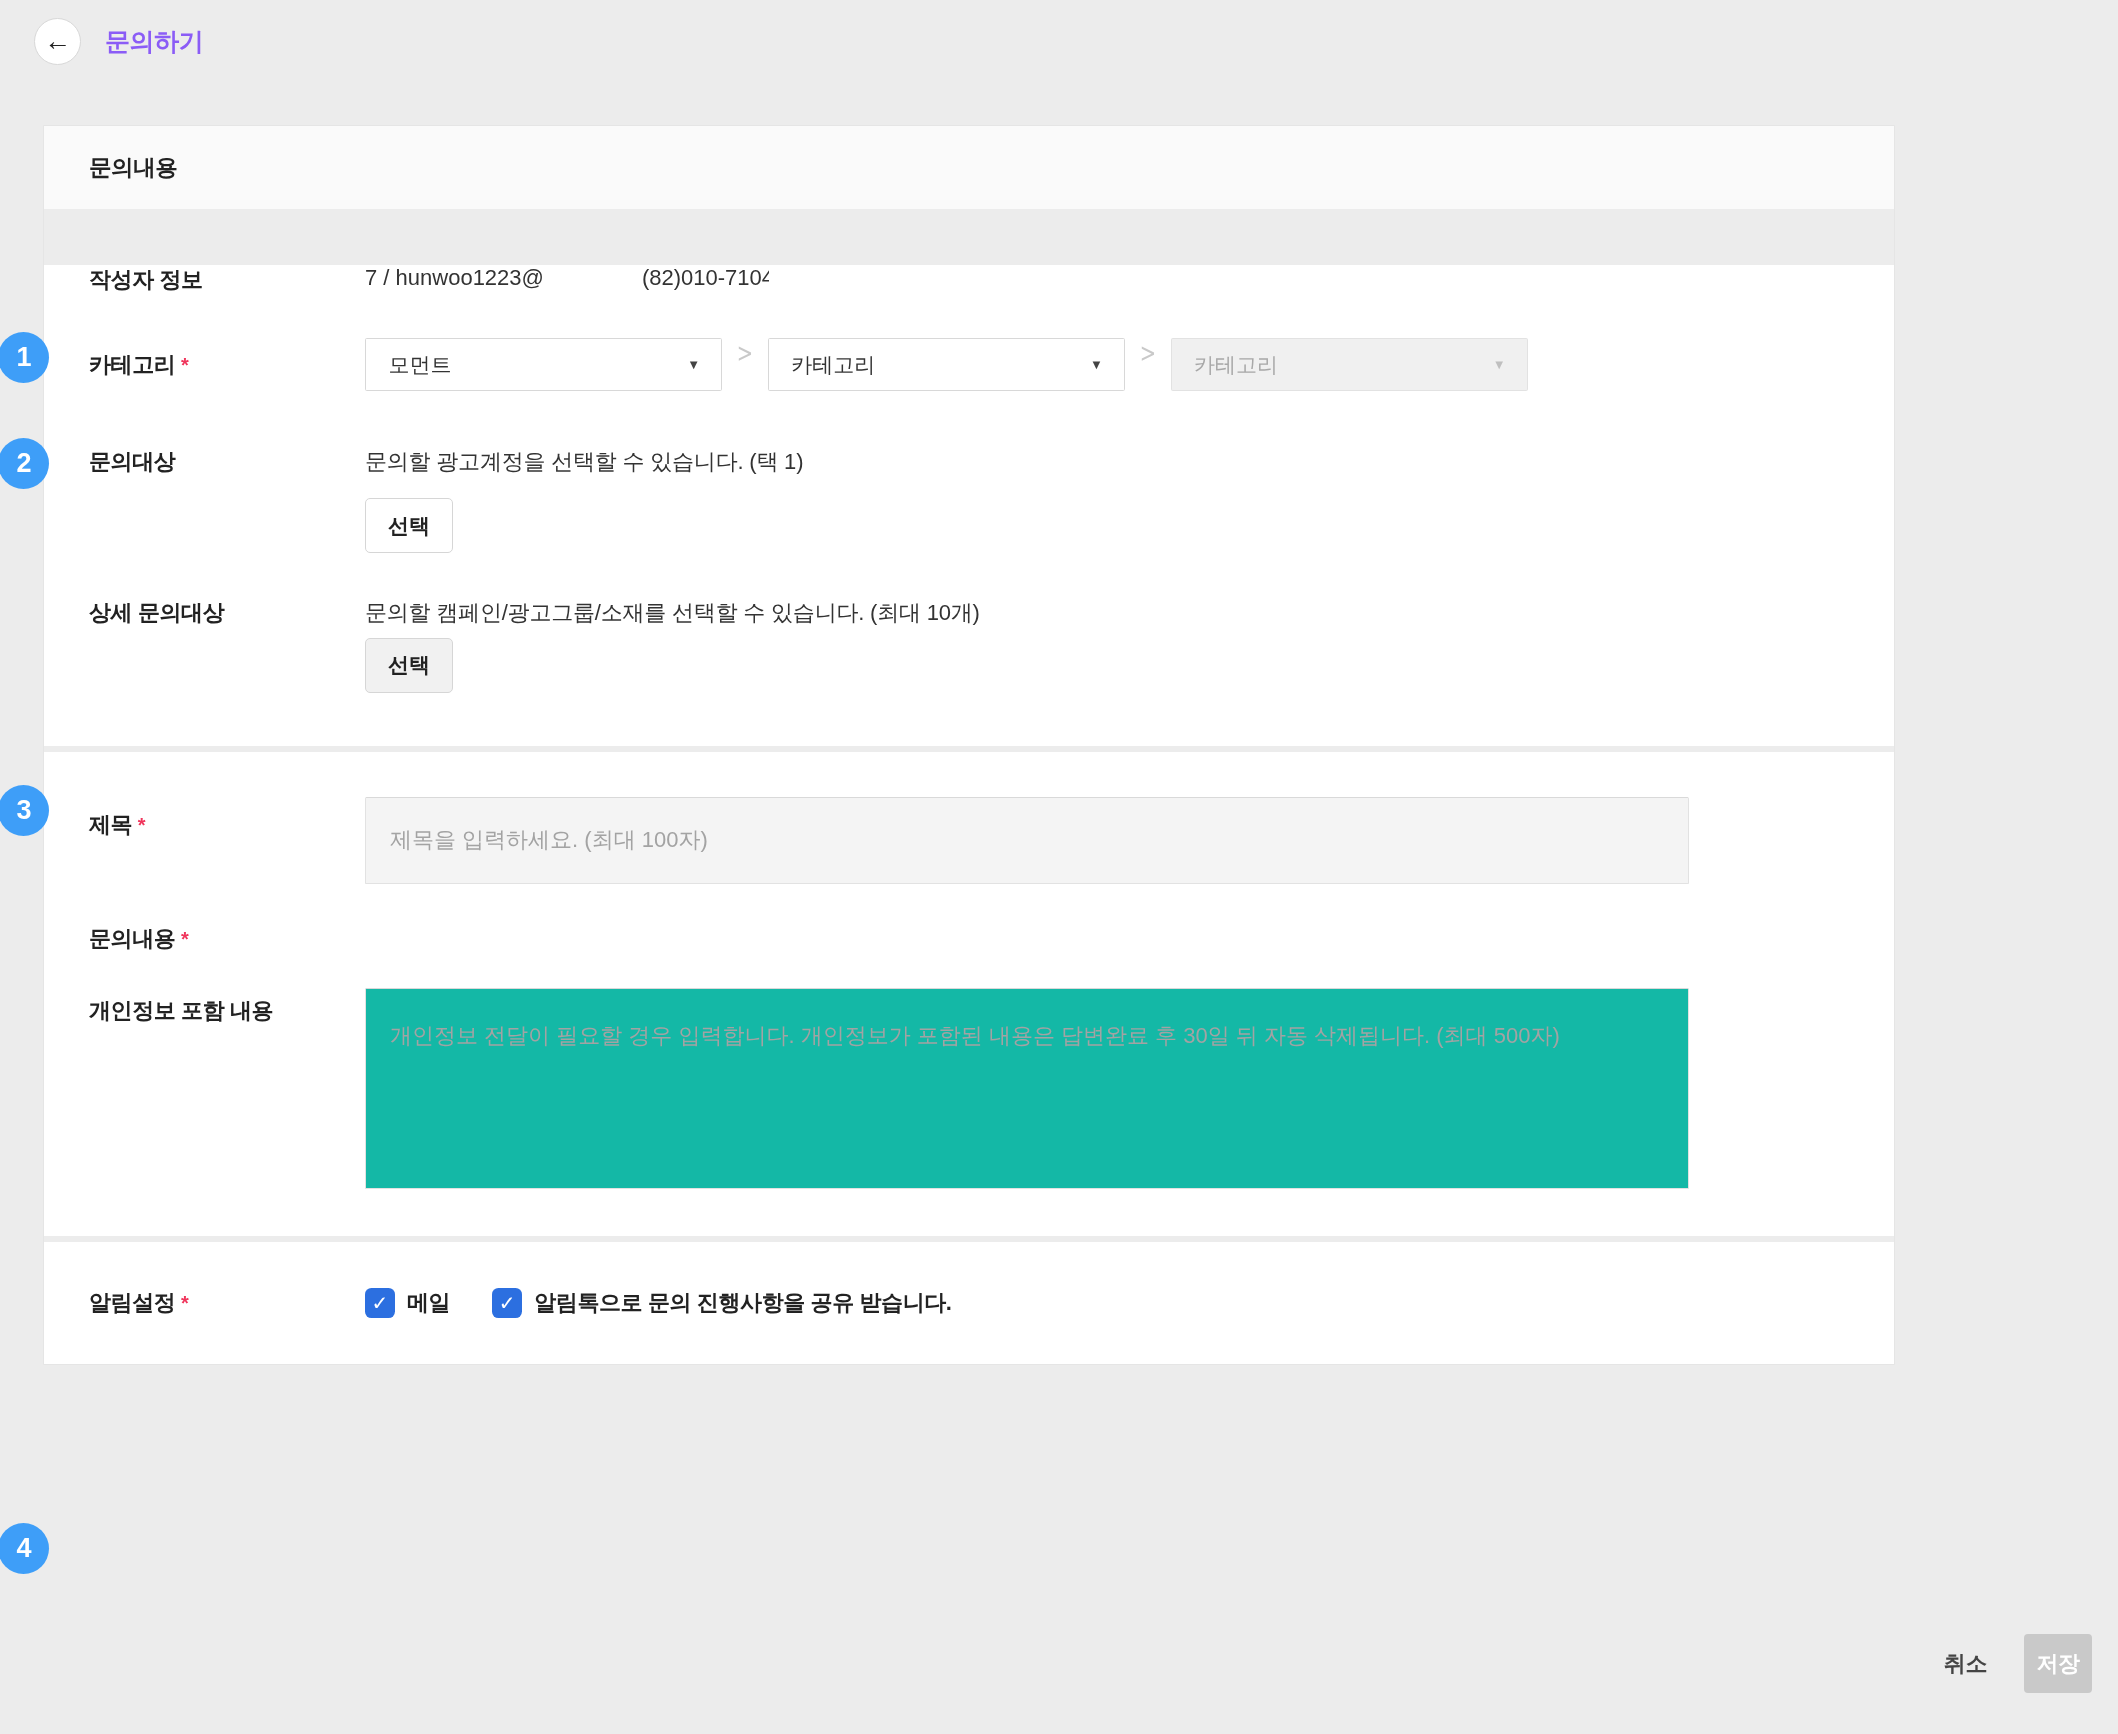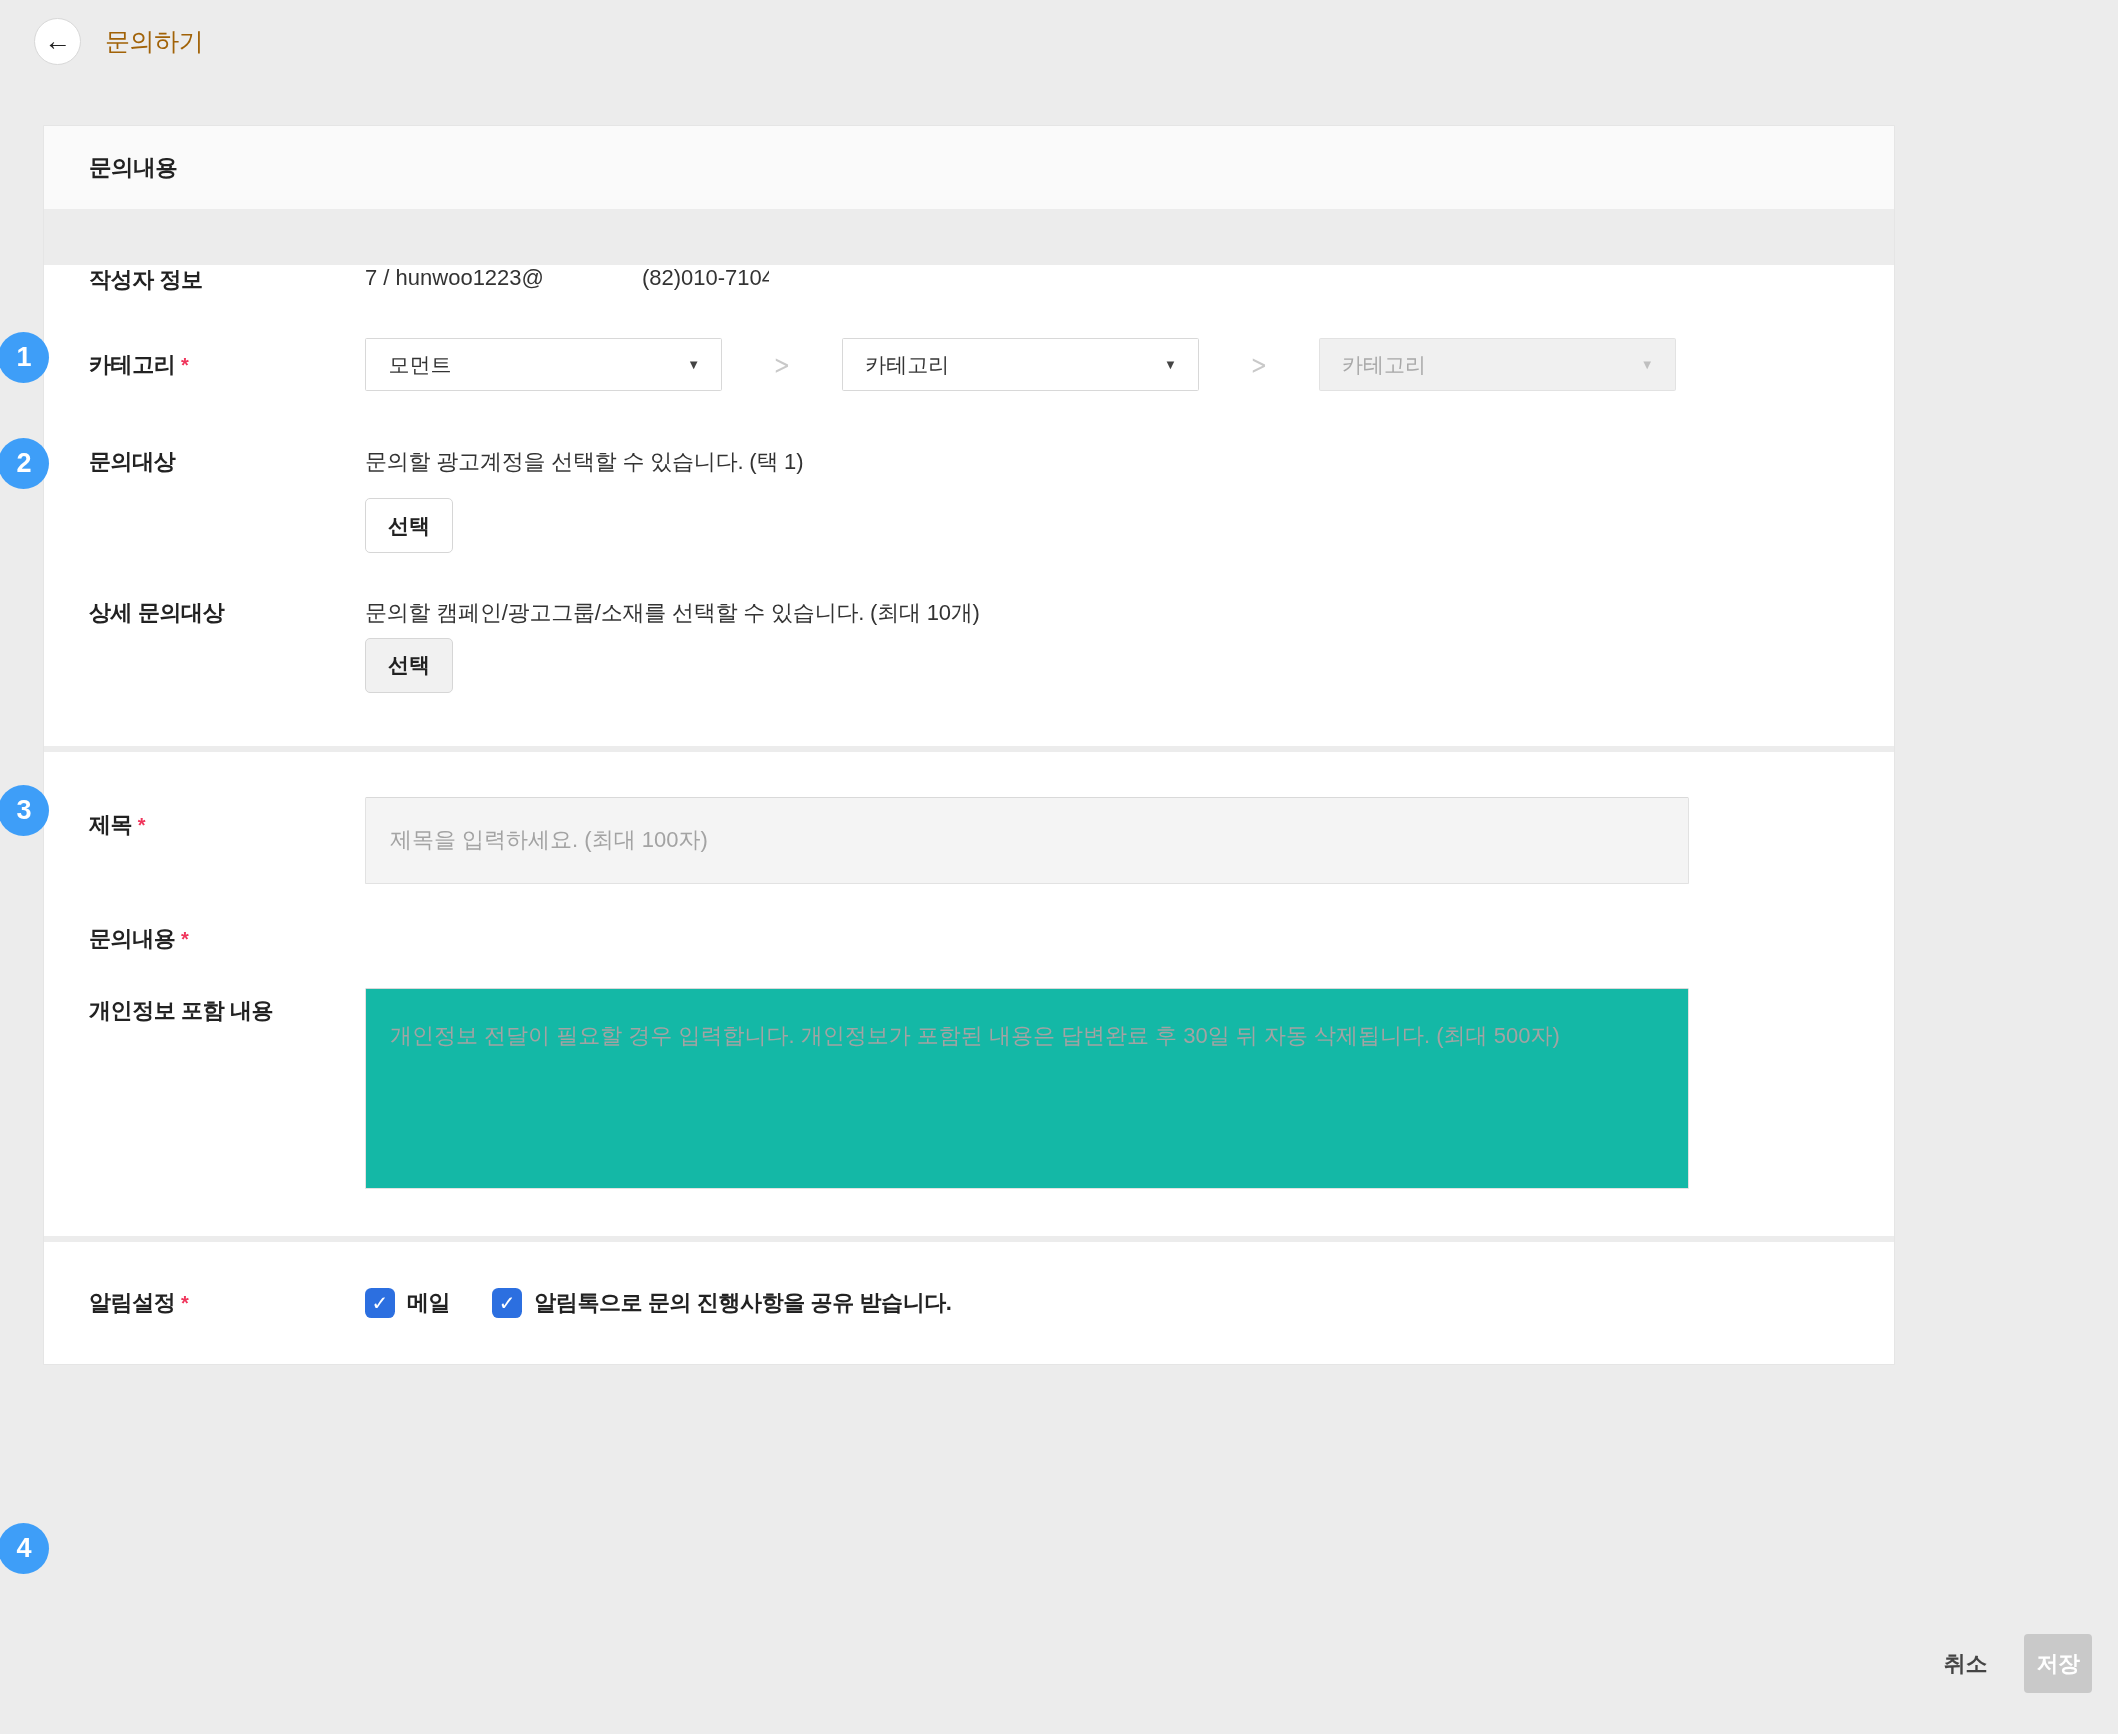--- a/index.html
+++ b/index.html
@@ -13,21 +13,21 @@
   #page { position:relative; width:2119px; height:1735px; }
 
   
   .app-header { position:absolute; top:17.7px; left:34px; display:flex; align-items:center; gap:24px; }
   .back-btn {
     width:47px; height:47px; border-radius:50%;
     background:#fff; border:0.8px solid #d8d8d8;
     display:flex; align-items:center; justify-content:center;
     font-size:27px; color:#222; cursor:pointer;
   }
-  .page-title { font-size:25px; font-weight:400; color:#a16207; letter-spacing:-0.4px; }
+  .page-title { font-size:25px; font-weight:700; color:#8b5cf6; letter-spacing:-0.4px; }
 
   
   .card {
     position:absolute; left:44px; top:126px; width:1850px;
     box-shadow:0 0 0 0.8px rgba(0,0,0,0.035);
   }
   .card-header {
     height:84px; background:#fafafa; border-bottom:0.8px solid #ececec;
     display:flex; align-items:center; padding-left:45px;
     font-size:22.5px; font-weight:700; color:#222; letter-spacing:-0.4px;
@@ -40,21 +40,21 @@
   .content-col { flex:1; }
   .req { color:#f0365c; margin-left:5.6px; font-size:20px; font-weight:700; }
 
   
   .author-row { margin-top:55px; }
   .author-value { font-size:22px; color:#333; display:flex; align-items:baseline; }
   .author-phone { margin-left:98px; }
   .phone-cut { display:inline-block; width:7.2px; overflow:hidden; white-space:nowrap; vertical-align:bottom; }
 
   .category-row { margin-top:43px; align-items:center; height:53px; }
-  .select-group { display:flex; align-items:center;gap:37px; }
+  .select-group { display:flex; align-items:flex-start; }
   .select-box {
     width:357px; height:53px; background:#fff; border:0.8px solid #d8d8d8; border-radius:1.6px;
     display:flex; align-items:center; justify-content:space-between;
     padding:0 21px 0 22.5px; font-size:21px; color:#333; cursor:pointer;
   }
   .select-box .caret { font-size:13px; color:#444; }
   .select-box.disabled { background:#f0f0f0; border-color:#e2e2e2; color:#a8a8a8; cursor:default; }
   .select-box.disabled .caret { color:#bfbfbf; }
   .chev { font-size:26px; color:#c9c9c9; margin:0 12px; font-family:"DejaVu Sans",sans-serif; transform:scaleX(0.75); }
 

